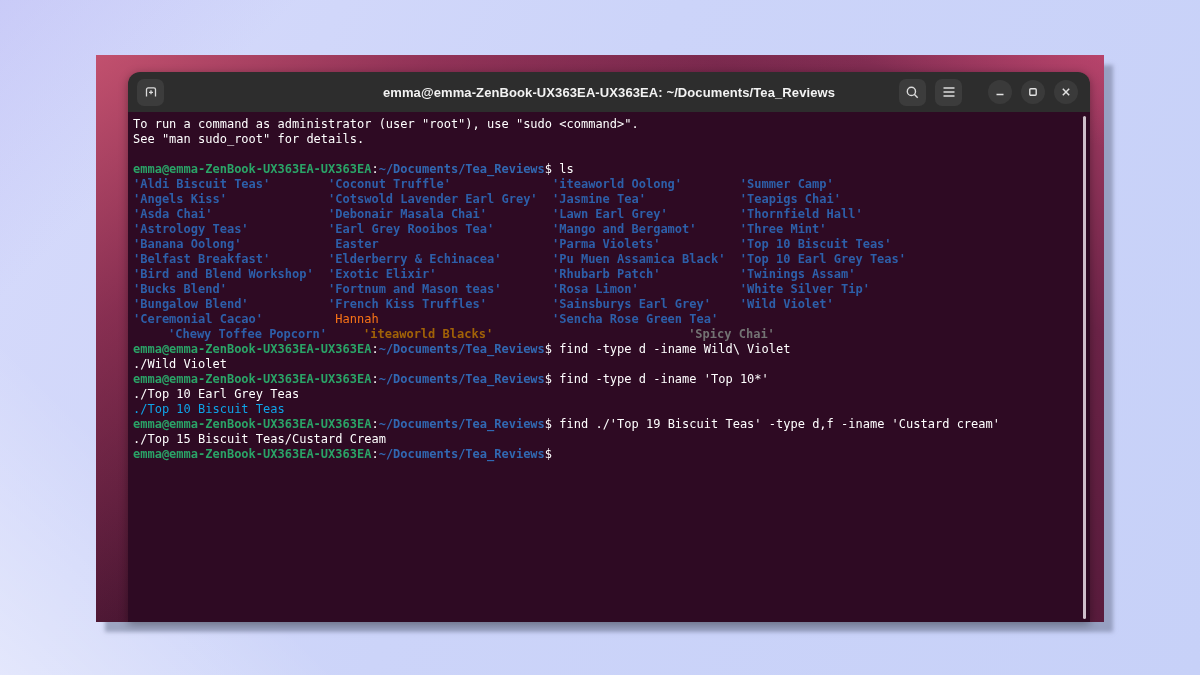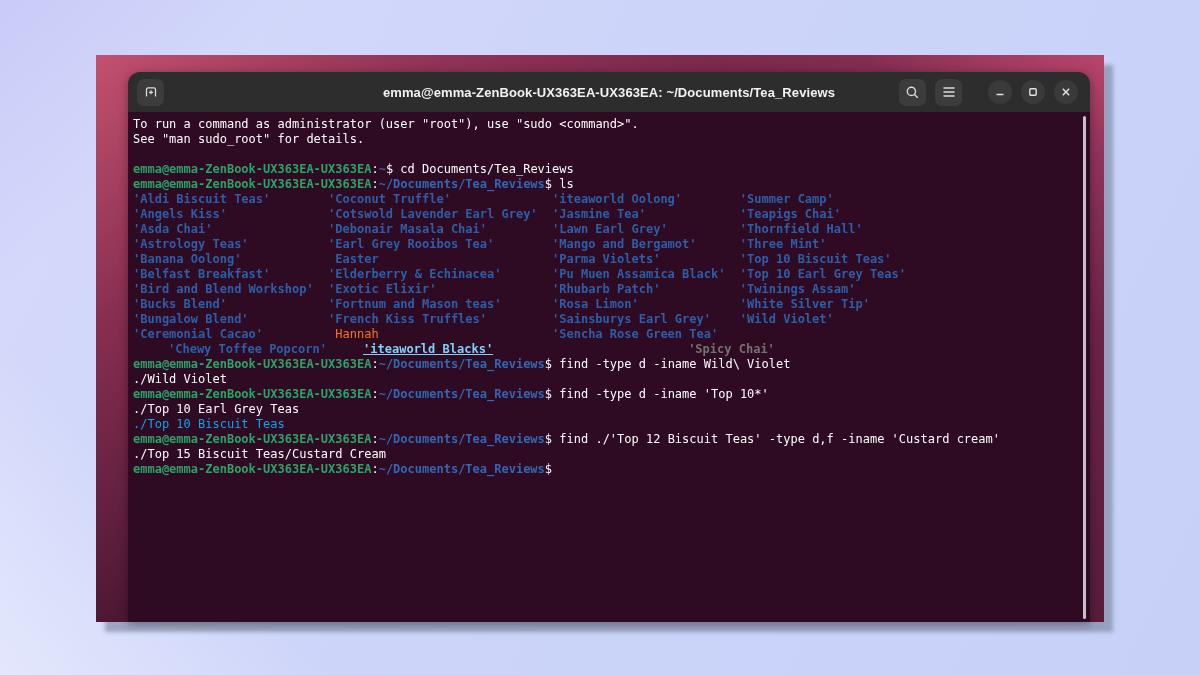--- a/index.html
+++ b/index.html
@@ -121,39 +121,38 @@
             </span>
           </button>
         </div>
       </div>
 
       <div class="screen">
         <div class="term">
             <div class="line"><span style="color: rgb(255, 255, 255);">To run a command as administrator (user "root"), use "sudo &lt;command&gt;".</span></div>
             <div class="line"><span style="color: rgb(255, 255, 255);">See "man sudo_root" for details.</span></div>
             <div class="line">&nbsp;</div>
-            <div class="line"><span style="color: rgb(42, 164, 103); font-weight: bold;">emma@emma-ZenBook-UX363EA-UX363EA</span><span style="color: rgb(255, 255, 255);">:</span><span style="color: rgb(49, 104, 178); font-weight: bold;">~</span><span style="color: rgb(255, 255, 255);">$ cd Documents/Tea_Reviews</span></div>
             <div class="line"><span style="color: rgb(42, 164, 103); font-weight: bold;">emma@emma-ZenBook-UX363EA-UX363EA</span><span style="color: rgb(255, 255, 255);">:</span><span style="color: rgb(49, 104, 178); font-weight: bold;">~/Documents/Tea_Reviews</span><span style="color: rgb(255, 255, 255);">$ ls</span></div>
             <div class="line"><span style="color: rgb(45, 95, 169); font-weight: bold; display: inline-block; width: 27ch;">'Aldi Biscuit Teas'</span><span style="color: rgb(45, 95, 169); font-weight: bold; display: inline-block; width: 31ch;">'Coconut Truffle'</span><span style="color: rgb(45, 95, 169); font-weight: bold; display: inline-block; width: 26ch;">'iteaworld Oolong'</span><span style="color: rgb(45, 95, 169); font-weight: bold;">'Summer Camp'</span></div>
             <div class="line"><span style="color: rgb(45, 95, 169); font-weight: bold; display: inline-block; width: 27ch;">'Angels Kiss'</span><span style="color: rgb(45, 95, 169); font-weight: bold; display: inline-block; width: 31ch;">'Cotswold Lavender Earl Grey'</span><span style="color: rgb(45, 95, 169); font-weight: bold; display: inline-block; width: 26ch;">'Jasmine Tea'</span><span style="color: rgb(45, 95, 169); font-weight: bold;">'Teapigs Chai'</span></div>
             <div class="line"><span style="color: rgb(45, 95, 169); font-weight: bold; display: inline-block; width: 27ch;">'Asda Chai'</span><span style="color: rgb(45, 95, 169); font-weight: bold; display: inline-block; width: 31ch;">'Debonair Masala Chai'</span><span style="color: rgb(45, 95, 169); font-weight: bold; display: inline-block; width: 26ch;">'Lawn Earl Grey'</span><span style="color: rgb(45, 95, 169); font-weight: bold;">'Thornfield Hall'</span></div>
             <div class="line"><span style="color: rgb(45, 95, 169); font-weight: bold; display: inline-block; width: 27ch;">'Astrology Teas'</span><span style="color: rgb(45, 95, 169); font-weight: bold; display: inline-block; width: 31ch;">'Earl Grey Rooibos Tea'</span><span style="color: rgb(45, 95, 169); font-weight: bold; display: inline-block; width: 26ch;">'Mango and Bergamot'</span><span style="color: rgb(45, 95, 169); font-weight: bold;">'Three Mint'</span></div>
             <div class="line"><span style="color: rgb(45, 95, 169); font-weight: bold; display: inline-block; width: 27ch;">'Banana Oolong'</span><span style="color: rgb(45, 95, 169); font-weight: bold; display: inline-block; width: 31ch;"> Easter</span><span style="color: rgb(45, 95, 169); font-weight: bold; display: inline-block; width: 26ch;">'Parma Violets'</span><span style="color: rgb(45, 95, 169); font-weight: bold;">'Top 10 Biscuit Teas'</span></div>
             <div class="line"><span style="color: rgb(45, 95, 169); font-weight: bold; display: inline-block; width: 27ch;">'Belfast Breakfast'</span><span style="color: rgb(45, 95, 169); font-weight: bold; display: inline-block; width: 31ch;">'Elderberry &amp; Echinacea'</span><span style="color: rgb(45, 95, 169); font-weight: bold; display: inline-block; width: 26ch;">'Pu Muen Assamica Black'</span><span style="color: rgb(45, 95, 169); font-weight: bold;">'Top 10 Earl Grey Teas'</span></div>
             <div class="line"><span style="color: rgb(45, 95, 169); font-weight: bold; display: inline-block; width: 27ch;">'Bird and Blend Workshop'</span><span style="color: rgb(45, 95, 169); font-weight: bold; display: inline-block; width: 31ch;">'Exotic Elixir'</span><span style="color: rgb(45, 95, 169); font-weight: bold; display: inline-block; width: 26ch;">'Rhubarb Patch'</span><span style="color: rgb(45, 95, 169); font-weight: bold;">'Twinings Assam'</span></div>
             <div class="line"><span style="color: rgb(45, 95, 169); font-weight: bold; display: inline-block; width: 27ch;">'Bucks Blend'</span><span style="color: rgb(45, 95, 169); font-weight: bold; display: inline-block; width: 31ch;">'Fortnum and Mason teas'</span><span style="color: rgb(45, 95, 169); font-weight: bold; display: inline-block; width: 26ch;">'Rosa Limon'</span><span style="color: rgb(45, 95, 169); font-weight: bold;">'White Silver Tip'</span></div>
             <div class="line"><span style="color: rgb(45, 95, 169); font-weight: bold; display: inline-block; width: 27ch;">'Bungalow Blend'</span><span style="color: rgb(45, 95, 169); font-weight: bold; display: inline-block; width: 31ch;">'French Kiss Truffles'</span><span style="color: rgb(45, 95, 169); font-weight: bold; display: inline-block; width: 26ch;">'Sainsburys Earl Grey'</span><span style="color: rgb(45, 95, 169); font-weight: bold;">'Wild Violet'</span></div>
             <div class="line"><span style="color: rgb(45, 95, 169); font-weight: bold; display: inline-block; width: 27ch;">'Ceremonial Cacao'</span><span style="color: #f97316; font-weight: normal; display: inline-block; width: 31ch;"> Hannah</span><span style="color: rgb(45, 95, 169); font-weight: bold; display: inline-block; width: 26ch;">'Sencha Rose Green Tea'</span></div>
-            <div class="line"><span style="color: rgb(45, 95, 169); font-weight: bold; display: inline-block; width: 27ch; margin-left: 35px;">'Chewy Toffee Popcorn'</span><span style="color: #7dd3fc; font-weight: bold; display: inline-block; width: 31ch; text-decoration: underline;">'iteaworld Blacks'</span><span style="color: #737373; font-weight: bold; display: inline-block; width: 26ch; text-align: right;">'Spicy Chai'</span></div>
+            <div class="line"><span style="color: rgb(45, 95, 169); font-weight: bold; display: inline-block; width: 27ch; margin-left: 35px;">'Chewy Toffee Popcorn'</span><span style="color: #a16207; font-weight: bold; display: inline-block; width: 31ch;">'iteaworld Blacks'</span><span style="color: #737373; font-weight: bold; display: inline-block; width: 26ch; text-align: right;">'Spicy Chai'</span></div>
             <div class="line"><span style="color: rgb(42, 164, 103); font-weight: bold;">emma@emma-ZenBook-UX363EA-UX363EA</span><span style="color: rgb(255, 255, 255);">:</span><span style="color: rgb(49, 104, 178); font-weight: bold;">~/Documents/Tea_Reviews</span><span style="color: rgb(255, 255, 255);">$ find -type d -iname Wild\ Violet</span></div>
             <div class="line"><span style="color: rgb(255, 255, 255);">./Wild Violet</span></div>
             <div class="line"><span style="color: rgb(42, 164, 103); font-weight: bold;">emma@emma-ZenBook-UX363EA-UX363EA</span><span style="color: rgb(255, 255, 255);">:</span><span style="color: rgb(49, 104, 178); font-weight: bold;">~/Documents/Tea_Reviews</span><span style="color: rgb(255, 255, 255);">$ find -type d -iname 'Top 10*'</span></div>
             <div class="line"><span style="color: rgb(255, 255, 255);">./Top 10 Earl Grey Teas</span></div>
             <div class="line"><span style="color: #0ea5e9;">./Top 10 Biscuit Teas</span></div>
-            <div class="line"><span style="color: rgb(42, 164, 103); font-weight: bold;">emma@emma-ZenBook-UX363EA-UX363EA</span><span style="color: rgb(255, 255, 255);">:</span><span style="color: rgb(49, 104, 178); font-weight: bold;">~/Documents/Tea_Reviews</span><span style="color: rgb(255, 255, 255);">$ find ./'Top 12 Biscuit Teas' -type d,f -iname 'Custard cream'</span></div>
+            <div class="line"><span style="color: rgb(42, 164, 103); font-weight: bold;">emma@emma-ZenBook-UX363EA-UX363EA</span><span style="color: rgb(255, 255, 255);">:</span><span style="color: rgb(49, 104, 178); font-weight: bold;">~/Documents/Tea_Reviews</span><span style="color: rgb(255, 255, 255);">$ find ./'Top 19 Biscuit Teas' -type d,f -iname 'Custard cream'</span></div>
             <div class="line"><span style="color: rgb(255, 255, 255);">./Top 15 Biscuit Teas/Custard Cream</span></div>
             <div class="line"><span style="color: rgb(42, 164, 103); font-weight: bold;">emma@emma-ZenBook-UX363EA-UX363EA</span><span style="color: rgb(255, 255, 255);">:</span><span style="color: rgb(49, 104, 178); font-weight: bold;">~/Documents/Tea_Reviews</span><span style="color: rgb(255, 255, 255);">$ </span></div>
           </div>
         <div class="scrollbar"></div>
       </div>
 
     </div>
   </div>
 </div>
 

